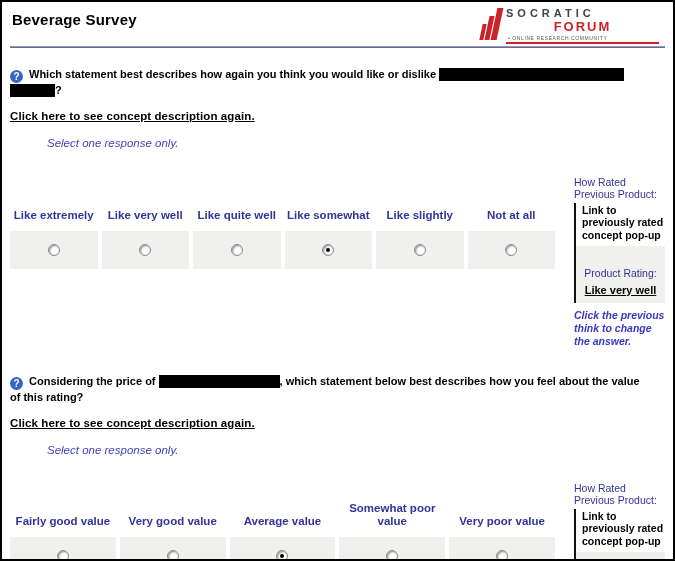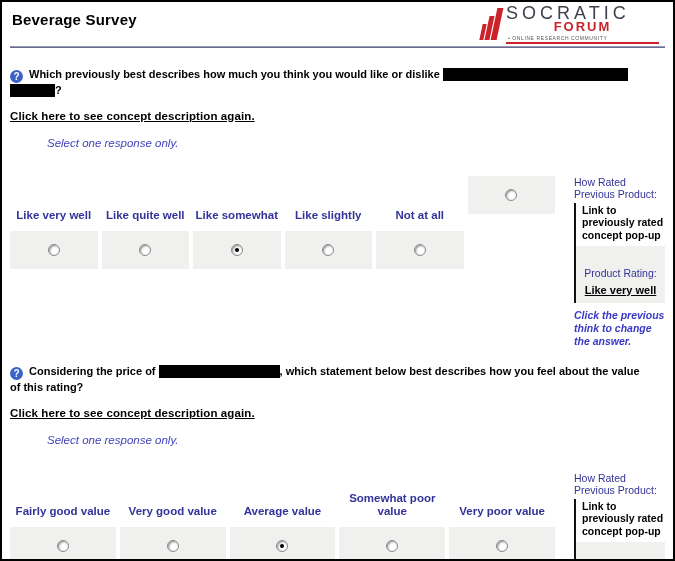--- a/index.html
+++ b/index.html
@@ -19,30 +19,30 @@
     background:linear-gradient(#a9aec9,#565678);
   }
   
   .logo { position:absolute; right:14px; top:4px; width:178px; display:flex; align-items:flex-end; }
   .logo-bars { display:flex; align-items:flex-end; gap:2px; margin-right:6px; padding-bottom:4px; }
   .logo-bars i { display:block; background:#cc2229; transform:skewX(-12deg); }
   .logo-bars i:nth-child(1){ width:4px; height:16px; }
   .logo-bars i:nth-child(2){ width:5px; height:24px; }
   .logo-bars i:nth-child(3){ width:6px; height:32px; }
   .logo-text { flex:1; }
-  .logo-line1 { font-size:18px; font-weight:normal; color:#3d414b; letter-spacing:4px; line-height:15px; }
+  .logo-line1 { font-size:11px; font-weight:bold; color:#3d414b; letter-spacing:4px; line-height:15px; }
   .logo-line2 { font-size:13px; font-weight:bold; color:#cc2229; letter-spacing:2px; text-align:center; line-height:13px; margin-top:-1px; }
   .logo-tagline {
     font-size:5px; color:#55575e; letter-spacing:0.6px; text-align:left;
     border-bottom:2px solid #cc2229; padding:1px 0 1px 2px; margin-top:1px; white-space:nowrap;
   }
   
   .content { padding:0 8px; }
   .question { margin-top:31px; font-size:11px; font-weight:bold; color:#000; line-height:14.5px; }
-  .q2 { margin-top:16px; }
+  .q2 { margin-top:26px; }
   .q-icon {
     display:inline-block; width:13px; height:13px; border-radius:50%;
     background:#3a62c8; color:#fff; font-size:10px; font-weight:bold;
     text-align:center; line-height:13px; margin-right:6px; vertical-align:-2px;
   }
   .redact { display:inline-block; background:#000; height:13px; vertical-align:-3px; }
   .redact.r1 { width:185px; }
   .redact.r2 { width:45px; }
   .redact.r3 { width:121px; }
   .concept-link {
@@ -105,30 +105,31 @@
         <span class="logo-tagline" style="display:block;">• ONLINE RESEARCH COMMUNITY</span>
       </span>
     </div>
     <div class="separator"></div>
   </div>
 
   <div class="content">
 
     
     <div class="question">
-      <span class="q-icon">?</span><span>Which previously best describes how much you think you would like or dislike</span>
+      <span class="q-icon">?</span><span>Which statement best describes how again you think you would like or dislike</span>
       <span class="redact r1"></span><br>
       <span class="redact r2"></span><span>?</span>
     </div>
 
     <a class="concept-link">Click here to see concept description again.</a>
     <div class="instruction">Select one response only.</div>
 
     <div class="scale-area">
       <div class="scale-table cols6">
+        <div class="col-label">Like extremely</div>
         <div class="col-label">Like very well</div>
         <div class="col-label">Like quite well</div>
         <div class="col-label">Like somewhat</div>
         <div class="col-label">Like slightly</div>
         <div class="col-label">Not at all</div>
         <div class="radio-cell">
             <span class="radio"></span>
           </div>
         <div class="radio-cell">
             <span class="radio"></span>

